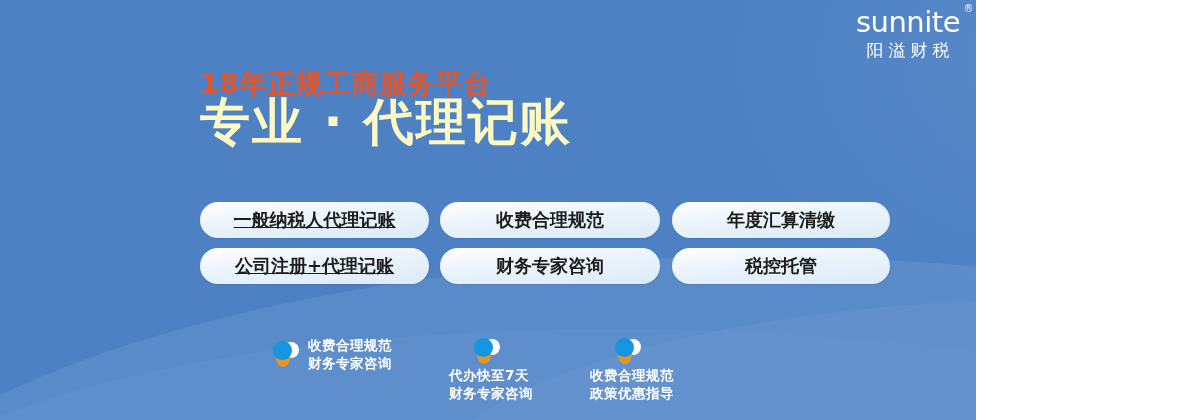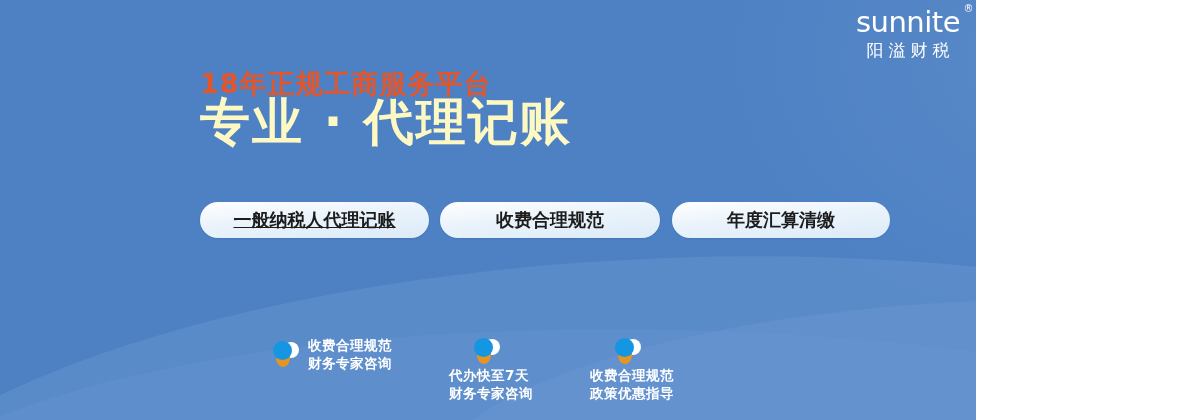--- a/index.html
+++ b/index.html
@@ -227,20 +227,25 @@
     <div id="eyebrow">18年正规工商服务平台</div>
     <div id="title">专业 · 代理记账</div>
   </div>
 
   <div id="pills">
     <div class="pill-row">
       <div class="pill w1">一般纳税人代理记账</div>
       <div class="pill w2">收费合理规范</div>
       <div class="pill w3">年度汇算清缴</div>
     </div>
+    <div class="pill-row">
+      <div class="pill w1">公司注册+代理记账</div>
+      <div class="pill w2">财务专家咨询</div>
+      <div class="pill w3">税控托管</div>
+    </div>
   </div>
 
   <div id="features">
     <div class="feature">
       <div class="feature-icon">
         <div class="moon"></div>
         <div class="drop"></div>
         <div class="dot"></div>
       </div>
       <div class="feature-text">

